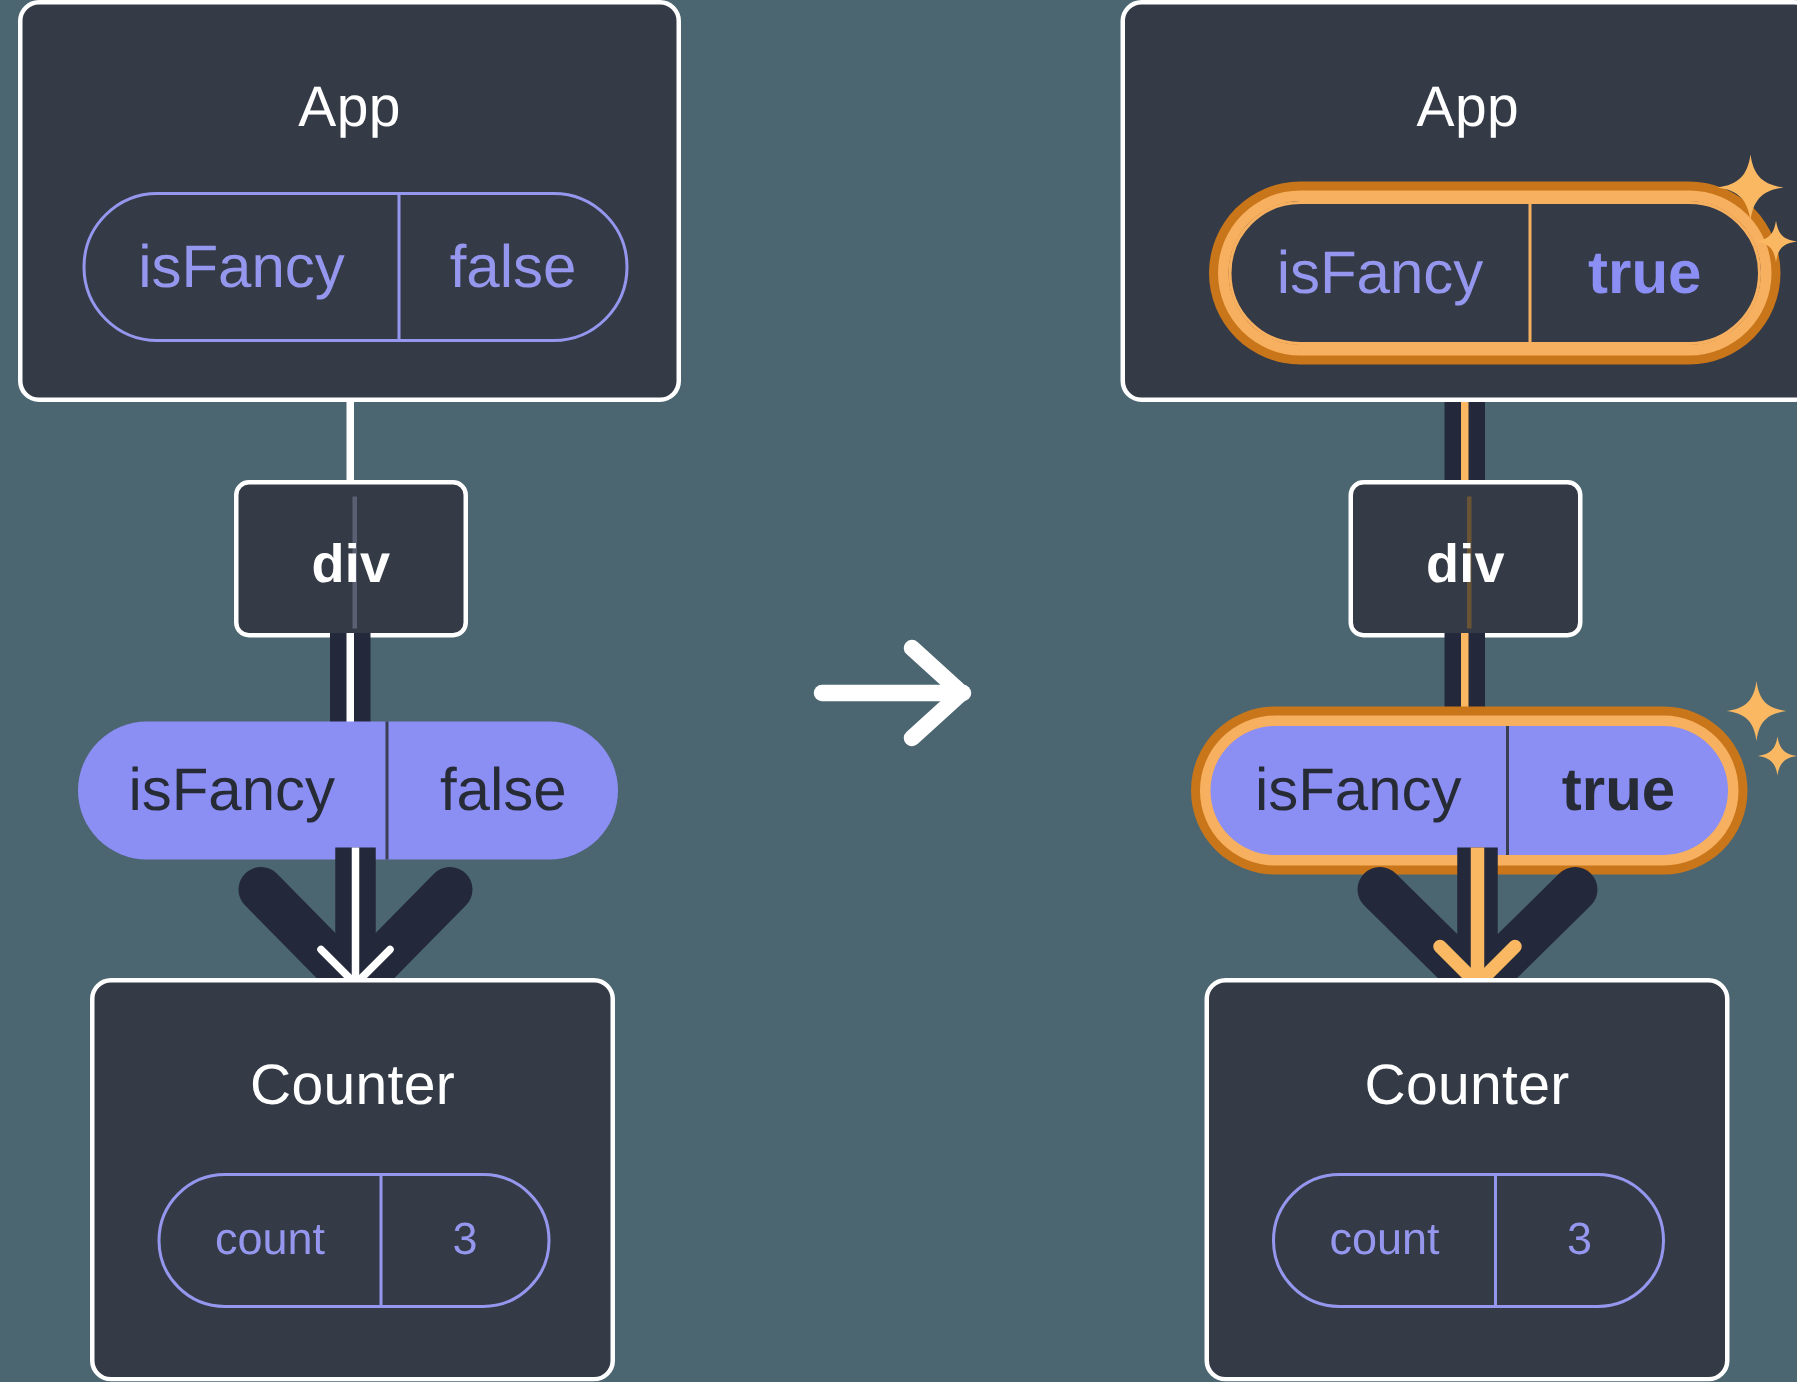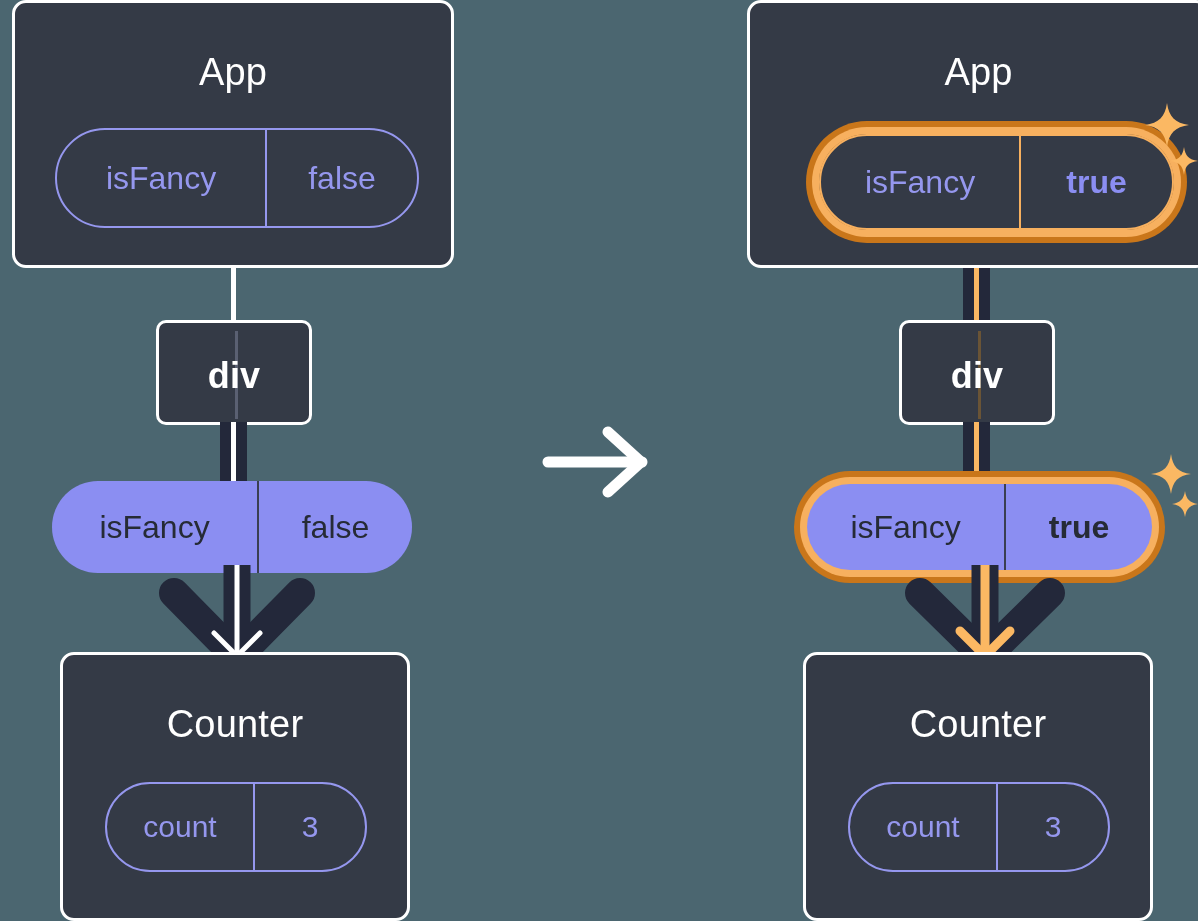--- a/index.html
+++ b/index.html
@@ -33,21 +33,21 @@
   .pill{
     position:absolute;
     box-sizing:border-box;
     display:flex;
     align-items:stretch;
     border-radius:999px;
     overflow:visible;
   }
   .pill .seg{
     display:flex;align-items:center;justify-content:center;
-    font-size:32px;
+    font-size:40px;
     box-sizing:border-box;
     white-space:nowrap;
   }
   
   .pill.outline{
     border:2px solid #9597ee;
     background:transparent;
   }
   .pill.outline .seg{color:#9597ee;}
   .pill.outline .seg.right{border-left:2px solid #9597ee;}

